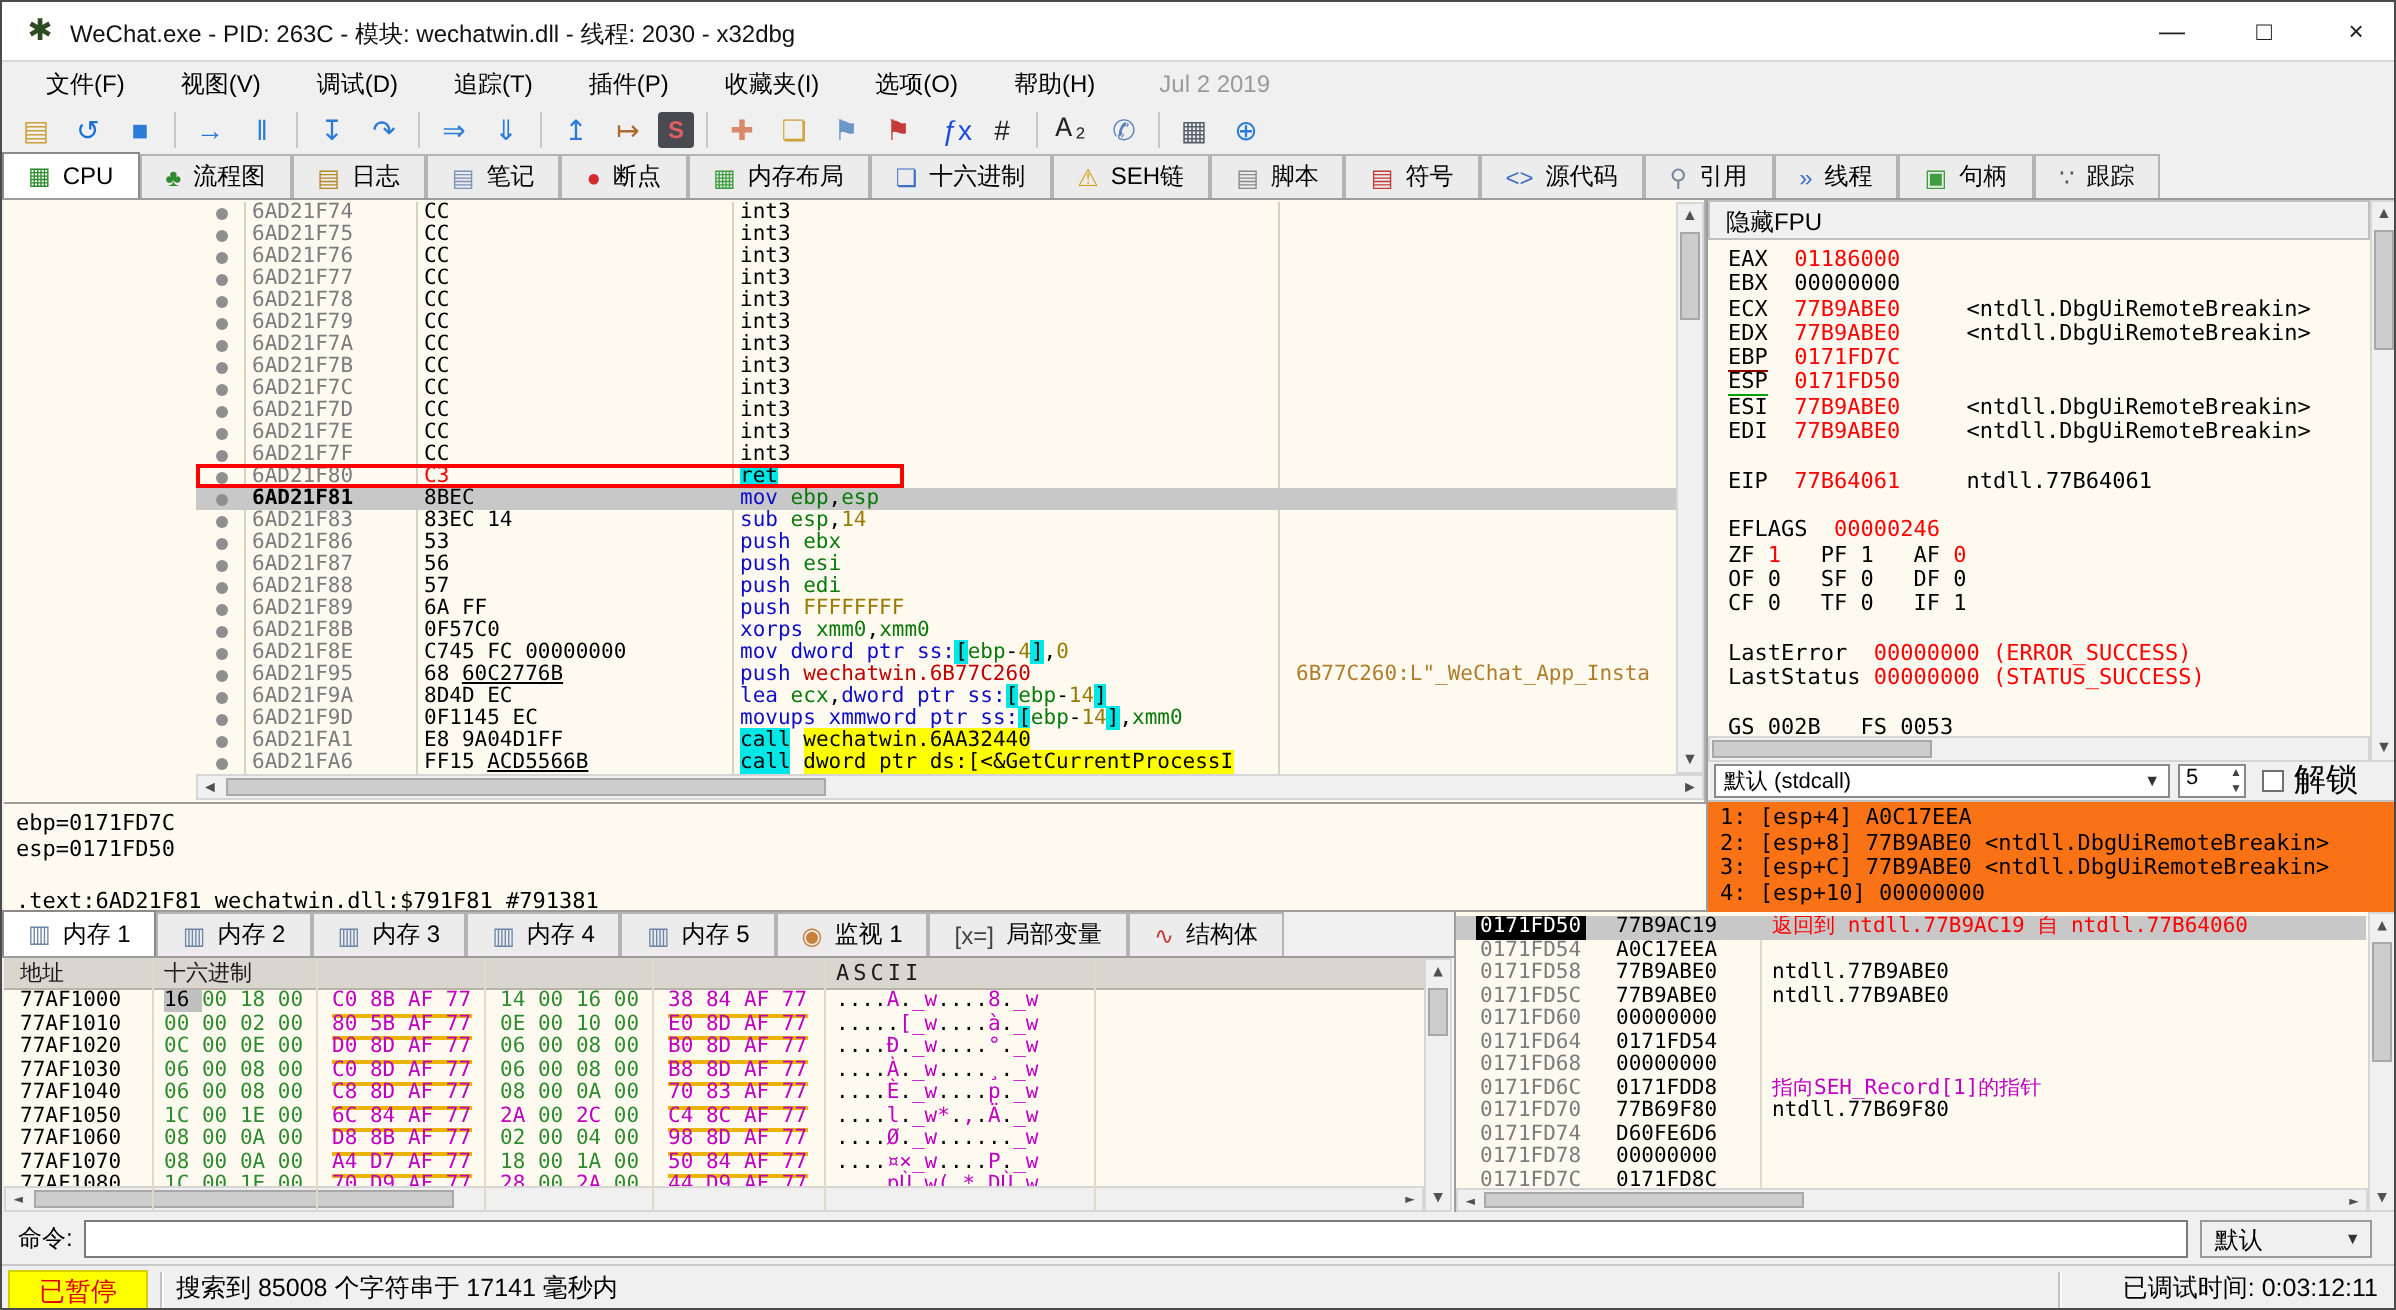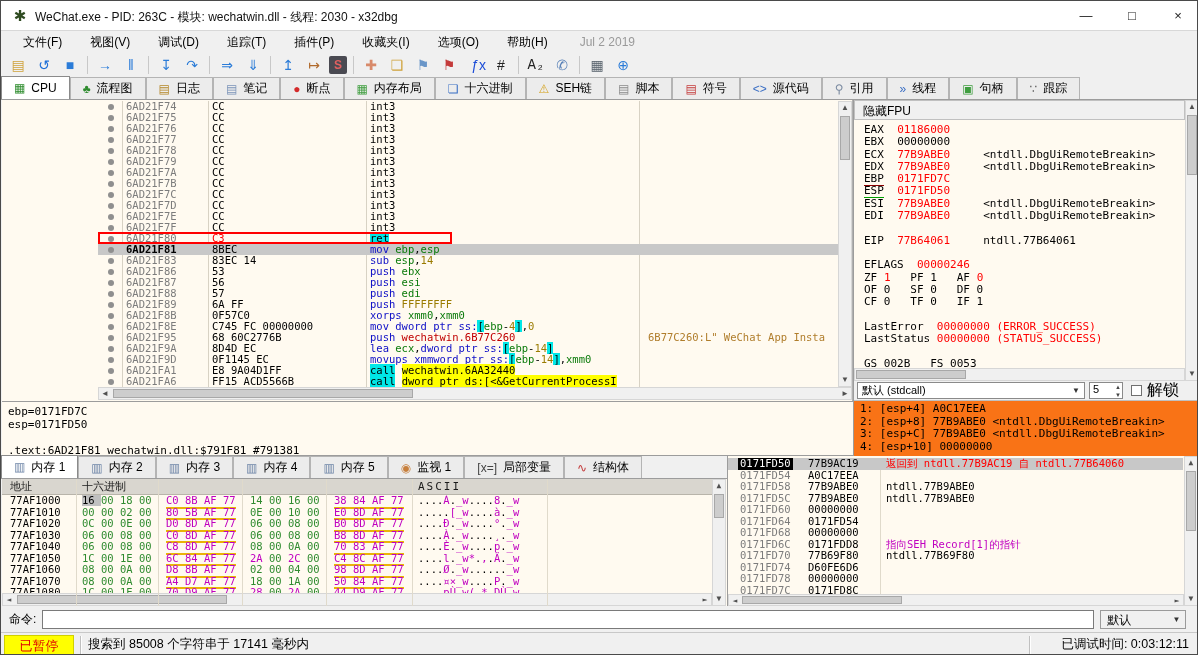--- a/index.html
+++ b/index.html
@@ -45,21 +45,21 @@
   .dis-bytes{position:absolute;left:114px}
   .dis-ins{position:absolute;left:272px}
   .dis-com{position:absolute;left:550px;color:#b07d2b;overflow:hidden;width:190px}
   .red-frame{position:absolute;left:0;top:-1px;width:354px;height:12px;border:2px solid #ff0000;z-index:3}
 
   
   .c-k{color:#000}.c-mn{color:#0d0dc6}.c-mem{color:#0d0dc6}.c-reg{color:#0a7a0a}
   .c-num{color:#9a7b00}.c-raddr{color:#c00000}.c-red{color:#ff0000}
   .c-brk{color:#000;background:#00e7e7}.c-cy{color:#000;background:#00e7e7}
   .c-yb{color:#000;background:#ffff00}.c-b{color:#000}
-  .c-bu{color:#000;}
+  .c-bu{color:#000;text-decoration:underline}
   .c-mag{color:#c000c0}.c-grn{color:#2f8b2f}
   .c-uebp{color:#000;border-bottom:1px solid #8b0000}
   .c-uesp{color:#000;border-bottom:1px solid #00a000}
 
   
   .sb{position:absolute;background:#f0f0f0;border:1px solid #d6d6d6}
   .sb .thumb{position:absolute;background:#cdcdcd;border:1px solid #a8a8a8}
   .sb .arr{position:absolute;font-size:8px;color:#505050;width:12px;height:12px;line-height:12px;text-align:center}
 
   

